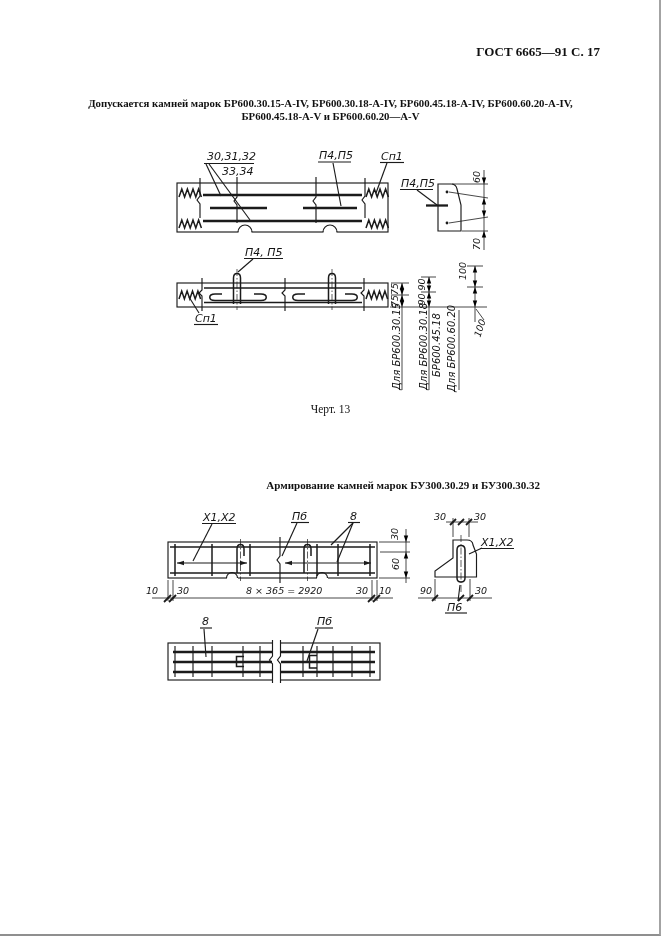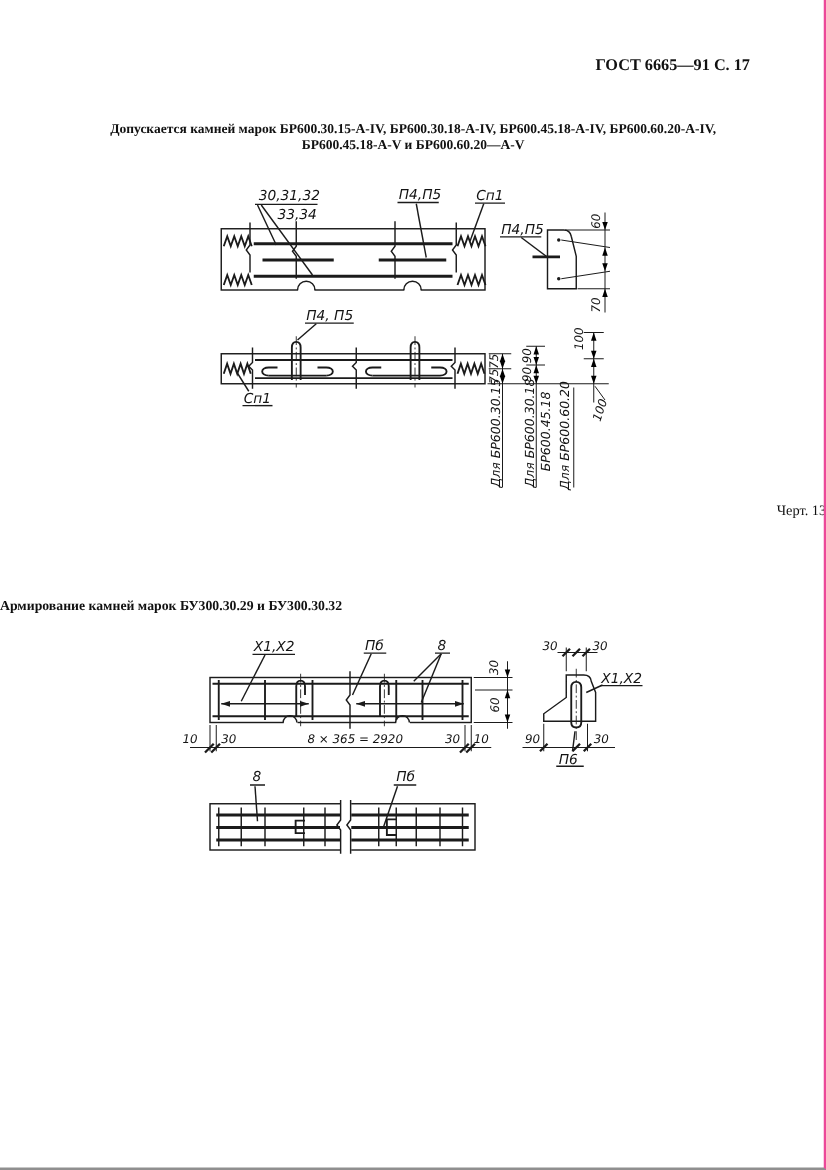--- a/index.html
+++ b/index.html
@@ -1,28 +1,28 @@
 <!DOCTYPE html>
 <html><head>
 <meta charset="utf-8">
 <style>
   html,body{margin:0;padding:0;background:#e8e8e8;}
   .page{position:relative;width:661px;height:936px;background:#fff;color:#111;
         font-family:"Liberation Serif", serif;box-sizing:border-box;
-        border-right:2px solid #ec4899;border-bottom:2px solid #8f8f8f;overflow:hidden;}
+        border-right:2px solid #a3a3a3;border-bottom:2px solid #8f8f8f;overflow:hidden;}
   .hdr{position:absolute;top:44px;right:59px;font-weight:bold;font-size:13px;white-space:nowrap;}
   .t13{position:absolute;top:97px;left:0;width:661px;text-align:center;font-weight:bold;
        font-size:10.8px;line-height:13px;}
   .t13 div{white-space:nowrap;}
   .cap{position:absolute;width:661px;left:0;text-align:center;font-size:11.5px;}
-  .cap13{top:403px;text-align:right;}
+  .cap13{top:403px;}
   .cap14{top:691px;}
   .note{position:absolute;top:431px;left:75px;width:525px;font-size:11.5px;line-height:14.5px;
         text-align:justify;text-indent:22px;}
-  .t14{position:absolute;top:479px;left:0;width:540px;text-align:left;font-weight:bold;font-size:11px;}
+  .t14{position:absolute;top:479px;left:0;width:540px;text-align:right;font-weight:bold;font-size:11px;}
   svg{position:absolute;}
   svg .ln{stroke:#1b1b1b;fill:none;stroke-width:1.15;}
   svg .md{stroke:#1b1b1b;fill:none;stroke-width:1.5;}
   svg .thk{stroke:#1b1b1b;fill:none;stroke-width:2.3;}
   svg .thn{stroke:#1b1b1b;fill:none;stroke-width:0.8;}
   svg .tick{stroke:#1b1b1b;stroke-width:1.8;}
   svg .dd{stroke:#1b1b1b;fill:none;stroke-width:0.7;stroke-dasharray:7 2 1.5 2;}
   svg .wh{fill:#fff;stroke:none;}
   svg .ar{fill:#1b1b1b;stroke:none;}
   svg text{font-family:"DejaVu Sans", sans-serif;font-style:italic;fill:#141414;font-size:11px;}

